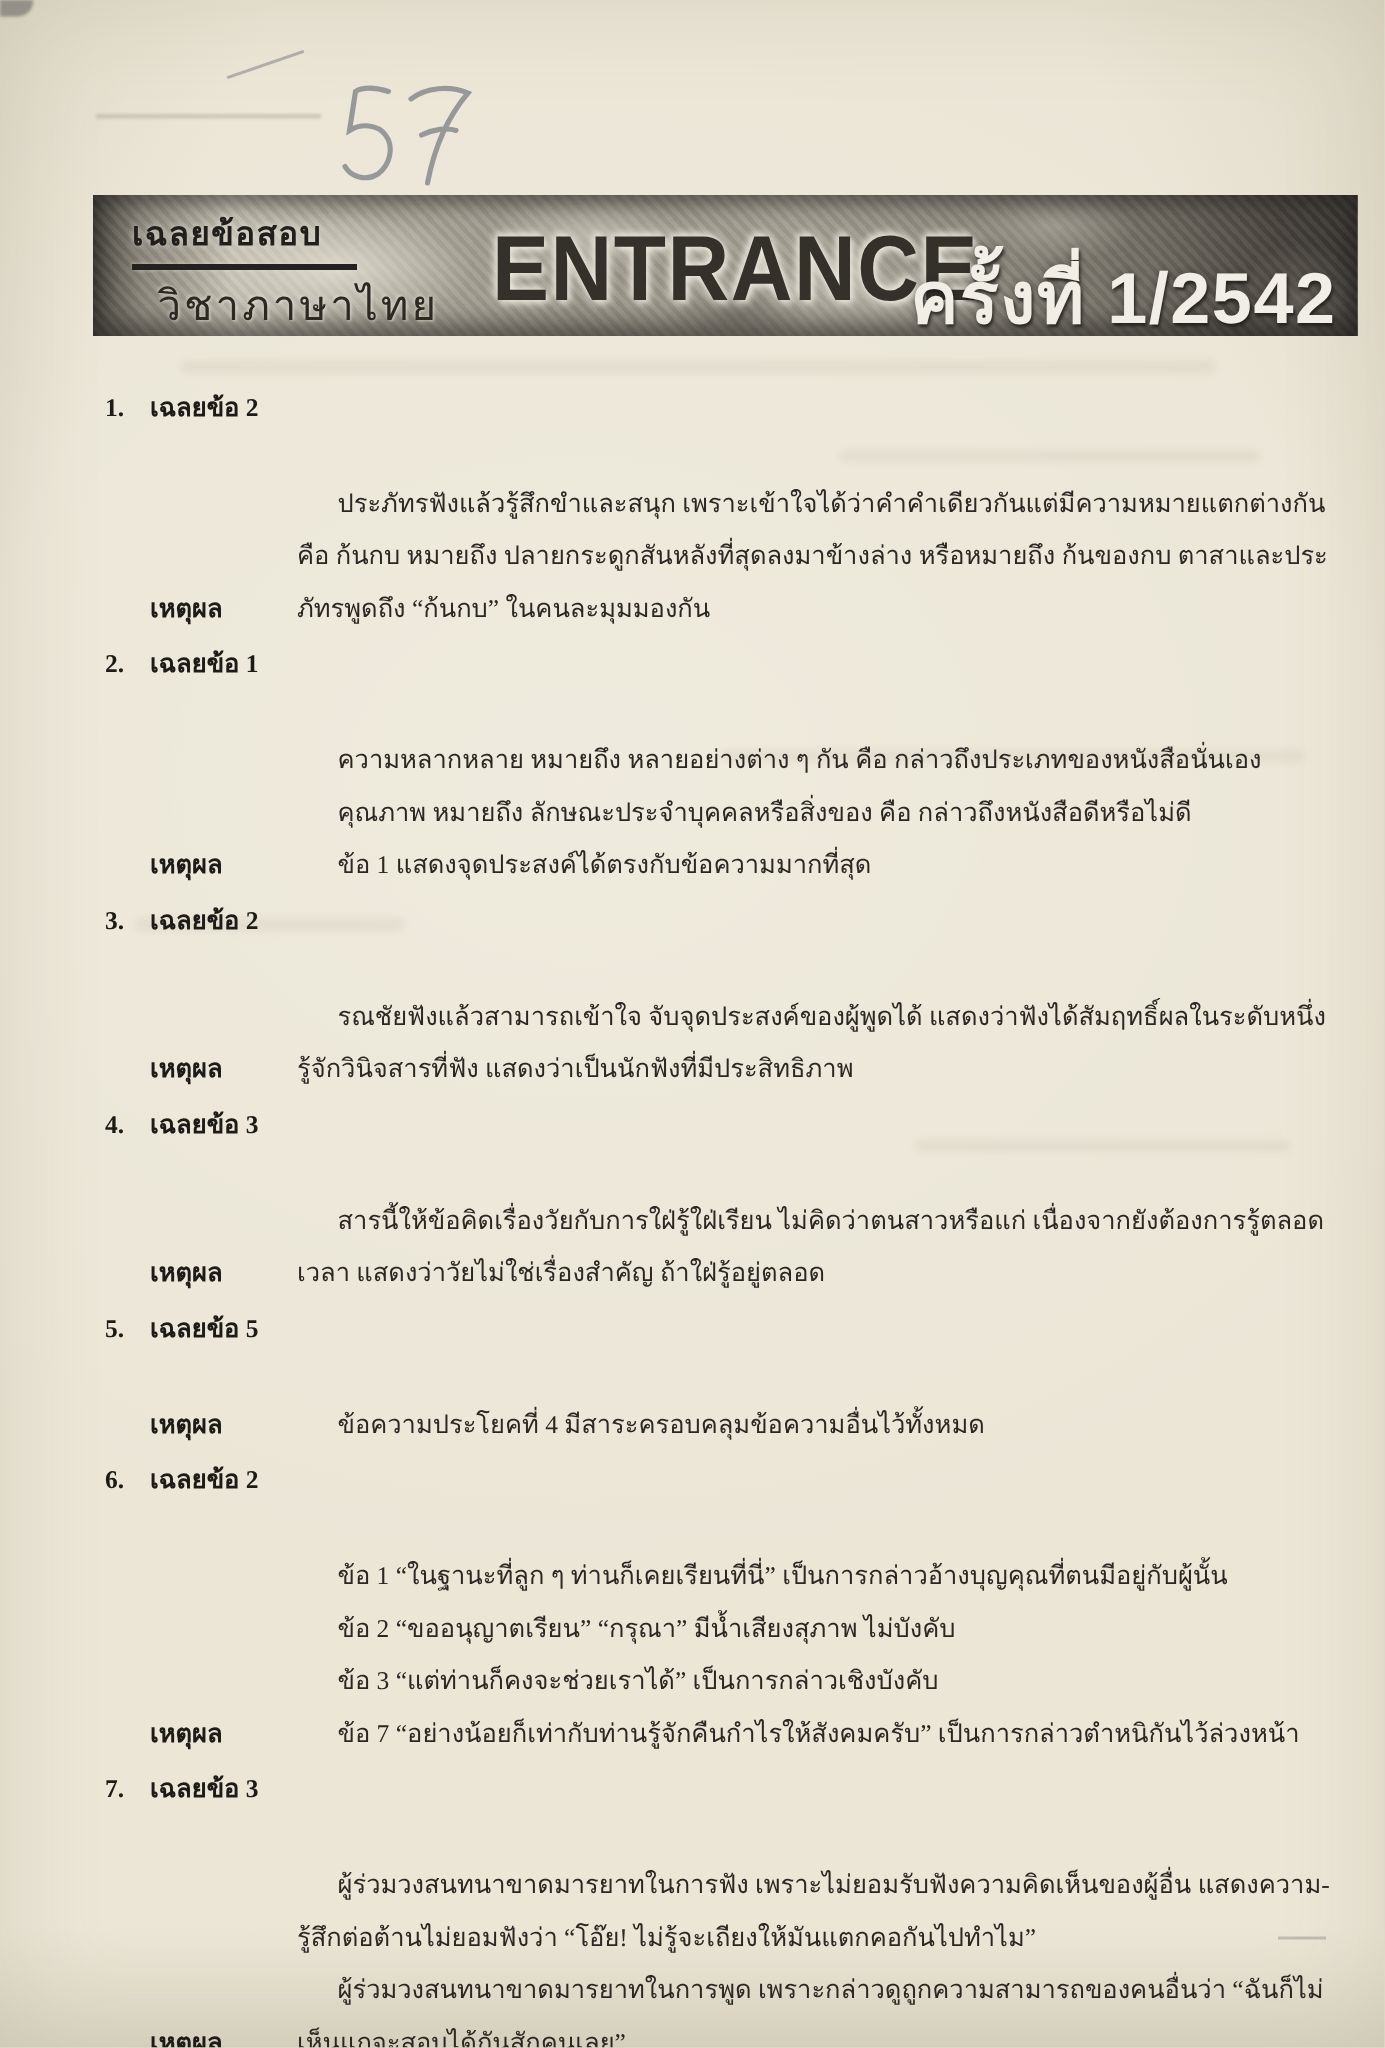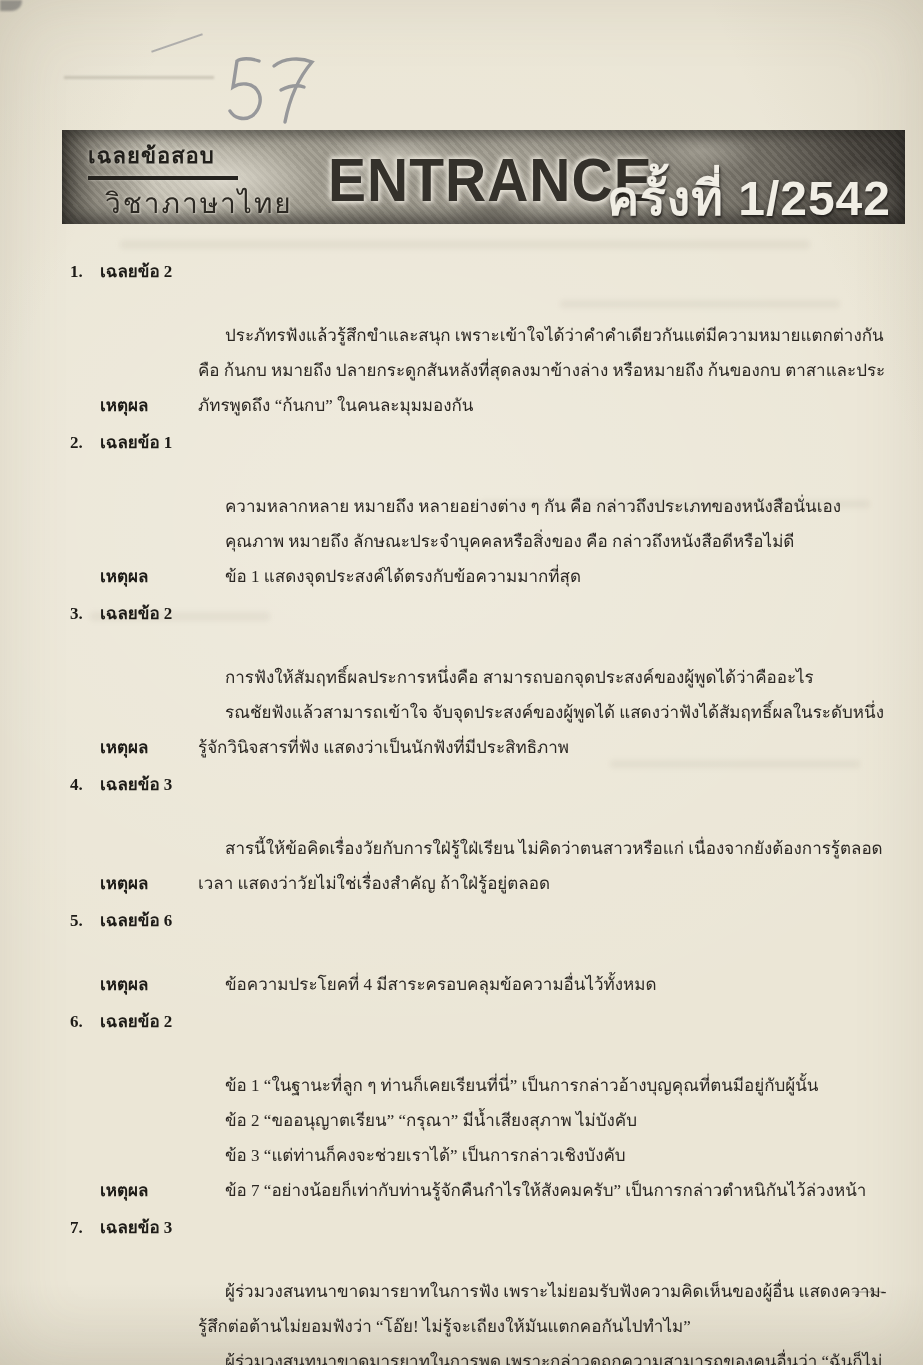--- a/index.html
+++ b/index.html
@@ -143,21 +143,20 @@
     </div>
 
     <div class="item">
       <div class="item-header">
         <span class="item-num">3.</span>
         <span class="item-ans">เฉลยข้อ 2</span>
       </div>
       <div class="item-body">
         <span class="reason-label">เหตุผล</span>
         <div class="paras">
-          <p class="para">การฟังให้สัมฤทธิ์ผลประการหนึ่งคือ สามารถบอกจุดประสงค์ของผู้พูดได้ว่าคืออะไร</p>
           <p class="para">รณชัยฟังแล้วสามารถเข้าใจ จับจุดประสงค์ของผู้พูดได้ แสดงว่าฟังได้สัมฤทธิ์ผลในระดับหนึ่ง รู้จักวินิจสารที่ฟัง แสดงว่าเป็นนักฟังที่มีประสิทธิภาพ</p>
         </div>
       </div>
     </div>
 
     <div class="item">
       <div class="item-header">
         <span class="item-num">4.</span>
         <span class="item-ans">เฉลยข้อ 3</span>
       </div>
@@ -165,21 +164,21 @@
         <span class="reason-label">เหตุผล</span>
         <div class="paras">
           <p class="para">สารนี้ให้ข้อคิดเรื่องวัยกับการใฝ่รู้ใฝ่เรียน ไม่คิดว่าตนสาวหรือแก่ เนื่องจากยังต้องการรู้ตลอดเวลา แสดงว่าวัยไม่ใช่เรื่องสำคัญ ถ้าใฝ่รู้อยู่ตลอด</p>
         </div>
       </div>
     </div>
 
     <div class="item">
       <div class="item-header">
         <span class="item-num">5.</span>
-        <span class="item-ans">เฉลยข้อ 6</span>
+        <span class="item-ans">เฉลยข้อ 5</span>
       </div>
       <div class="item-body">
         <span class="reason-label">เหตุผล</span>
         <div class="paras">
           <p class="para">ข้อความประโยคที่ 4 มีสาระครอบคลุมข้อความอื่นไว้ทั้งหมด</p>
         </div>
       </div>
     </div>
 
     <div class="item">

